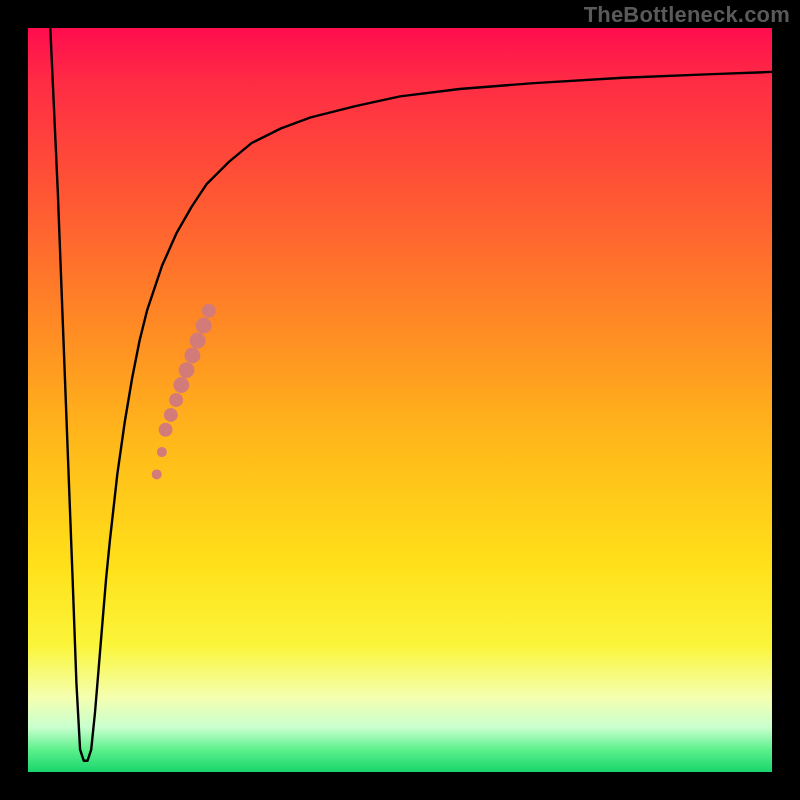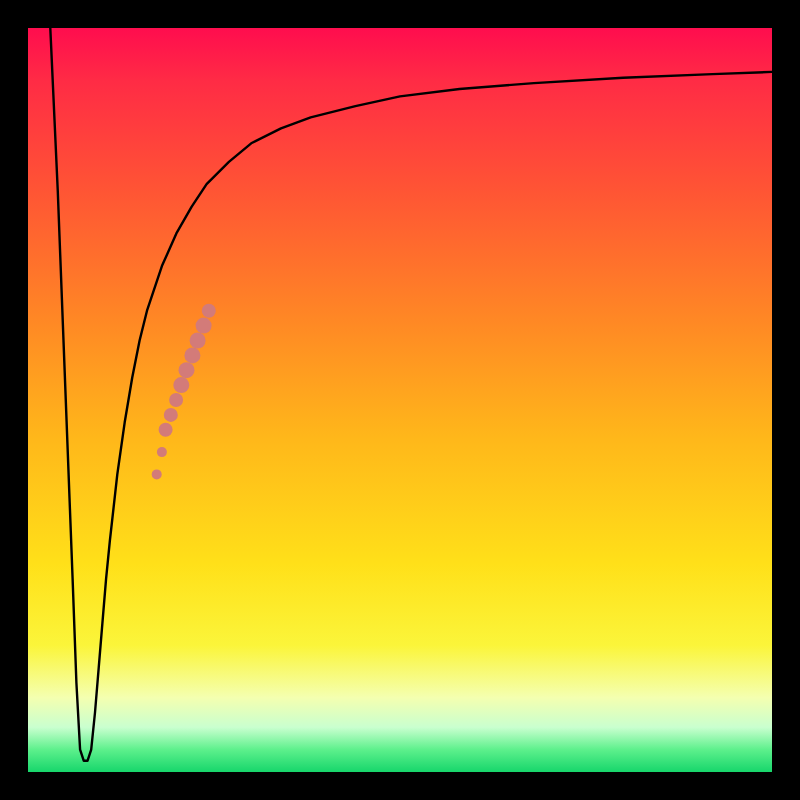--- a/index.html
+++ b/index.html
@@ -67,20 +67,21 @@
   }
   .dot {
     fill: #d37b79;
     stroke: none;
   }
 </style>
 </head>
 <body>
 
 <div class="outer">
+  <div class="watermark">TheBottleneck.com</div>
 
   <div class="plot-frame">
     <div class="plot-inner">
       <div class="gradient"></div>
       <svg class="curve" viewBox="0 0 744 744" preserveAspectRatio="none">
         <path id="curvePath" class="curve-path" d="M 22.3 0.0 Q 26.0 81.8 29.8 163.7 Q 33.5 260.4 37.2 357.1 Q 40.9 453.8 44.6 550.6 Q 46.5 602.6 48.4 654.7 L 52.1 721.7 L 55.8 732.8 L 59.5 732.8 Q 61.4 727.3 63.2 721.7 Q 65.1 703.1 67.0 684.5 Q 68.8 662.2 70.7 639.8 Q 72.5 617.5 74.4 595.2 Q 76.3 572.9 78.1 550.6 Q 80.0 532.0 81.8 513.4 Q 85.6 479.9 89.3 446.4 Q 93.0 420.4 96.7 394.3 Q 100.4 372.0 104.2 349.7 Q 107.9 331.1 111.6 312.5 Q 115.3 297.6 119.0 282.7 Q 126.5 260.4 133.9 238.1 Q 141.4 221.3 148.8 204.6 Q 156.2 191.6 163.7 178.6 Q 171.1 167.4 178.6 156.2 Q 189.7 145.1 200.9 133.9 Q 212.0 124.6 223.2 115.3 Q 238.1 107.9 253.0 100.4 Q 267.8 94.9 282.7 89.3 Q 305.0 83.7 327.4 78.1 Q 349.7 73.3 372.0 68.4 Q 401.8 64.7 431.5 61.0 Q 468.7 58.0 505.9 55.1 Q 550.6 52.5 595.2 49.8 Q 639.8 48.0 684.5 46.1 Q 714.2 45.0 744.0 43.9"></path>
         <g id="dotsGroup">
             <circle cx="137.6" cy="401.8" r="7.0" class="dot"></circle>
             <circle cx="142.8" cy="386.9" r="7.0" class="dot"></circle>
             <circle cx="148.1" cy="372.0" r="7.0" class="dot"></circle>

